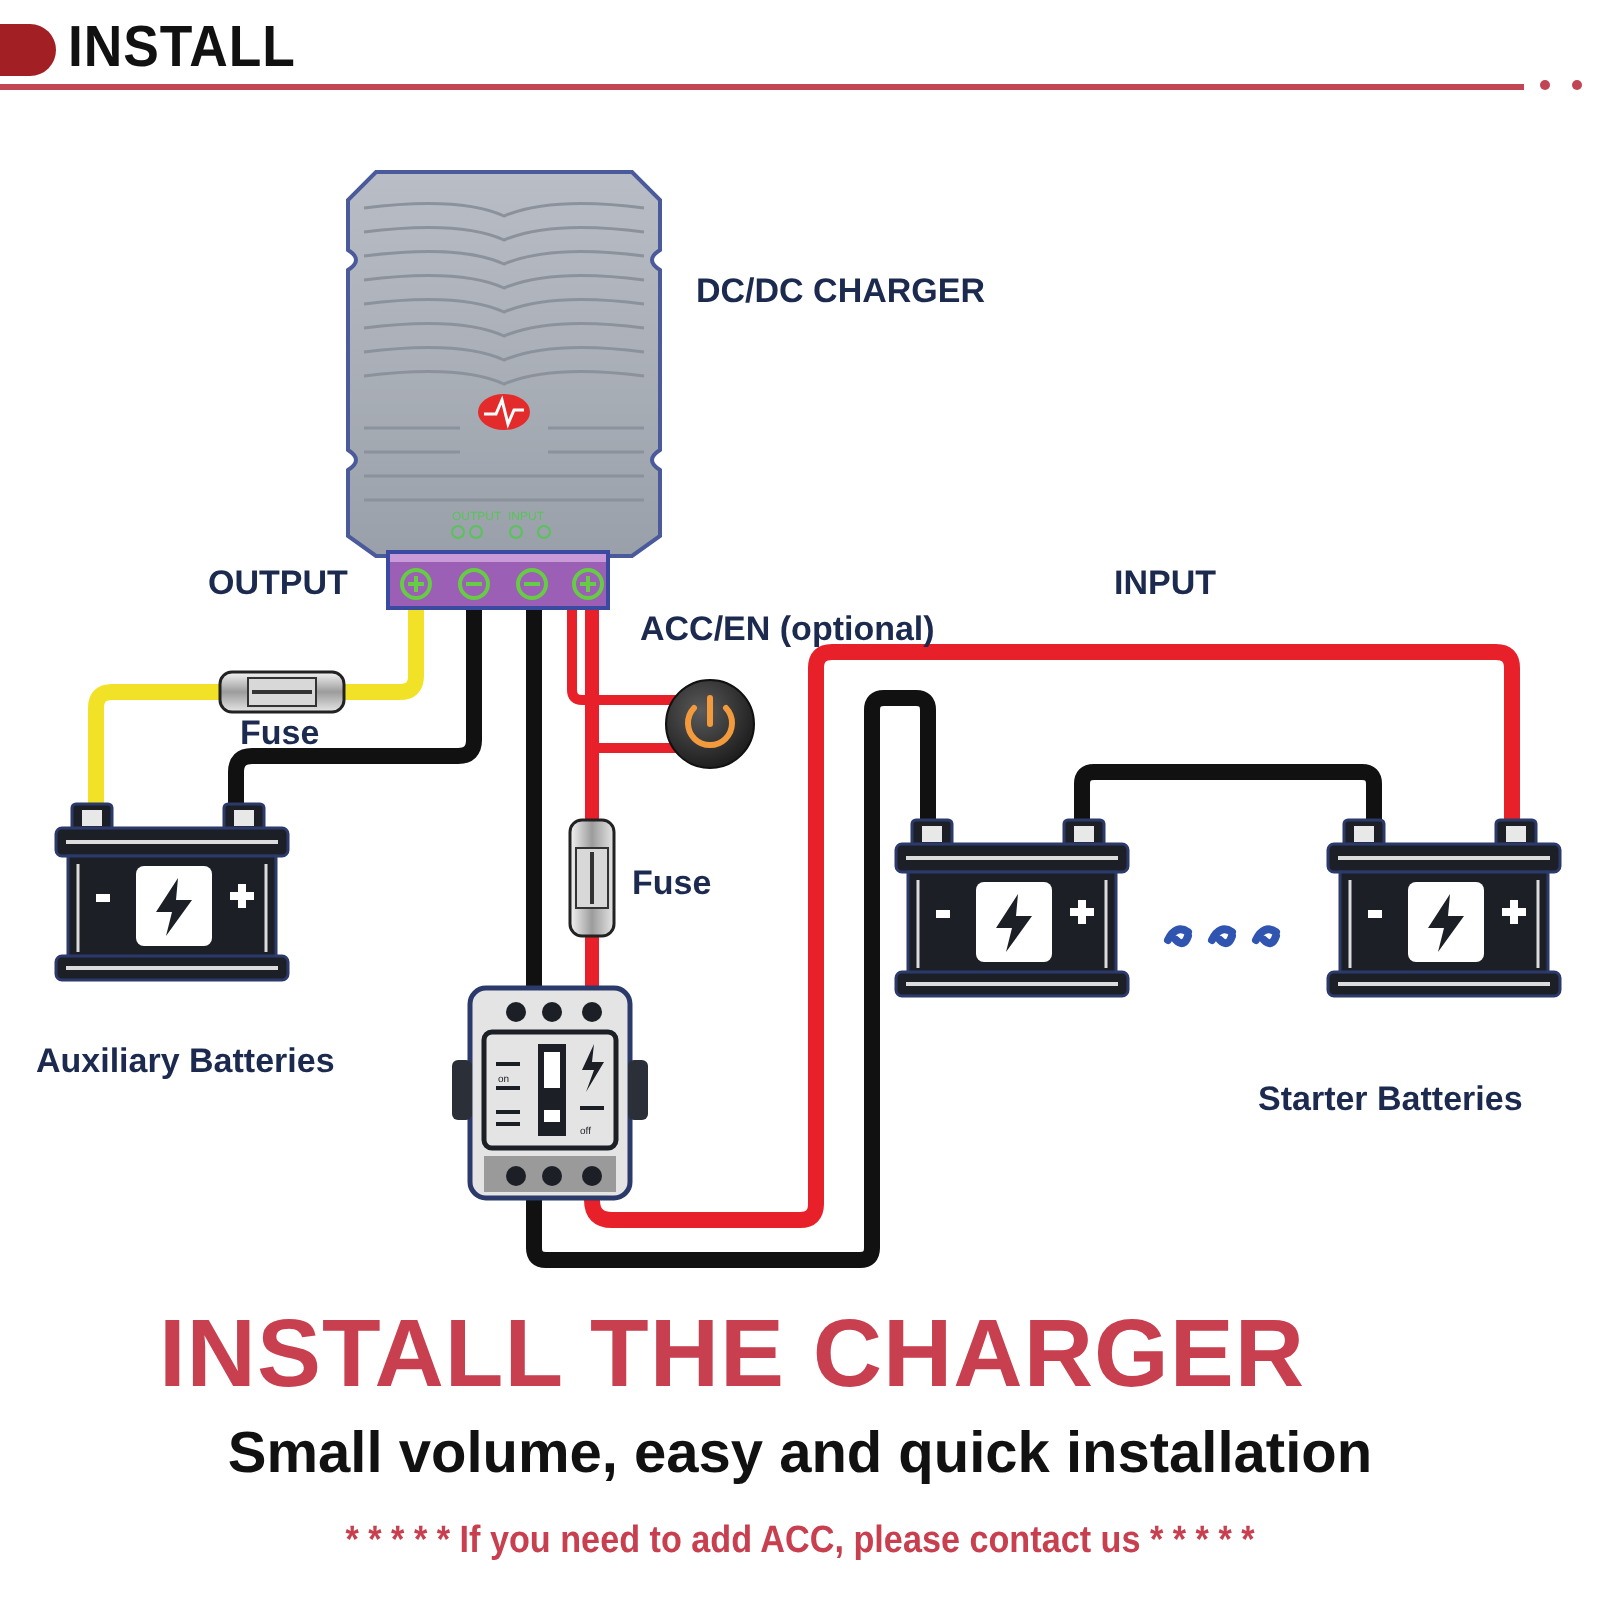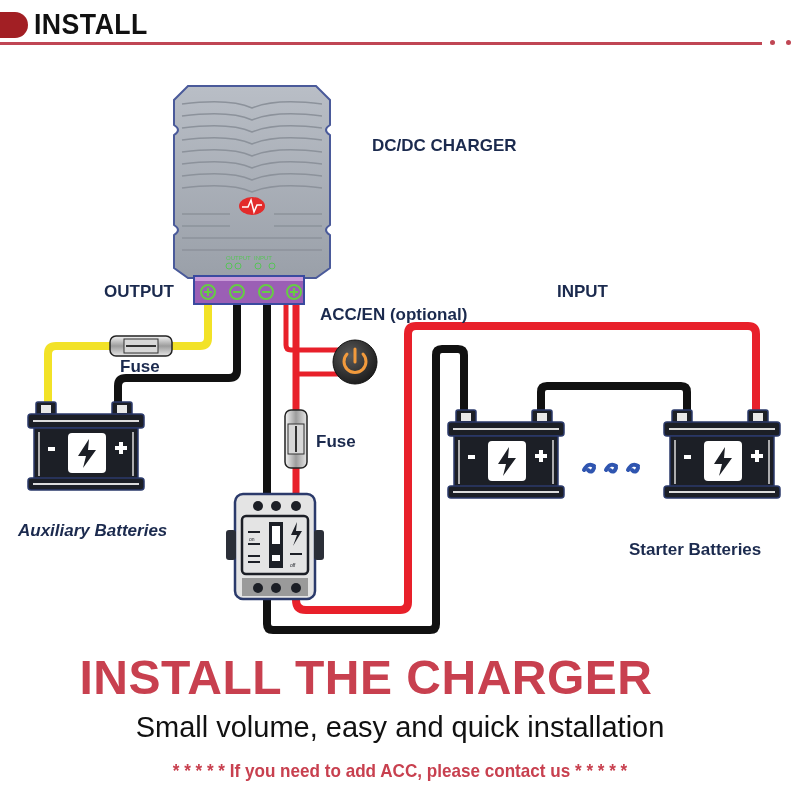--- a/index.html
+++ b/index.html
@@ -9,21 +9,21 @@
   .hdr-tab { left: 0; top: 12px; width: 28px; height: 26px; background: #a21f24;
              border-radius: 0 13px 13px 0; }
   .hdr-title { left: 34px; top: 8px; font-size: 29px; font-weight: bold; color: #111;
                letter-spacing: 0.5px; transform: scaleX(0.92); transform-origin: left; }
   .hdr-line { left: 0; top: 42px; width: 762px; height: 3px; background: #c04654; }
   .hdr-dot { top: 40px; width: 5px; height: 5px; border-radius: 50%; background: #c04654; }
   .lbl { font-weight: bold; color: #1b2a4e; font-size: 17px; white-space: nowrap; }
   .title-main { left: 0; width: 732px; top: 650px; text-align: center; font-size: 48px;
                 font-weight: bold; color: #c8404f; letter-spacing: 0.5px; }
   .subtitle { left: 0; width: 800px; top: 711px; text-align: center; font-size: 29px;
-              font-weight: normal; color: #111; }
+              font-weight: bold; color: #111; }
   .note { left: 0; width: 800px; top: 760px; text-align: center; font-size: 19px;
           font-weight: bold; color: #c8404f; transform: scaleX(0.9); }
   svg { position: absolute; left: 0; top: 0; }
 </style>
 </head>
 <body>
 
 <div class="abs hdr-tab"></div>
 <div class="abs hdr-title">INSTALL</div>
 <div class="abs hdr-line"></div>
@@ -195,24 +195,24 @@
   <g fill="none" stroke="#2f55b0" stroke-width="4" stroke-linecap="round">
     <path d="M584 470 Q588 462 594 466"></path>
       <path d="M588 470 Q592 474 594 468"></path>
     <path d="M606 470 Q610 462 616 466"></path>
       <path d="M610 470 Q614 474 616 468"></path>
     <path d="M628 470 Q632 462 638 466"></path>
       <path d="M632 470 Q636 474 638 468"></path>
   </g>
 </svg>
 
-<div class="abs lbl" style="left:372px; top:136px;">DC/DC CHARGER</div>
+<div class="abs lbl" style="left:348px; top:136px;">DC/DC CHARGER</div>
 <div class="abs lbl" style="left:104px; top:282px;">OUTPUT</div>
 <div class="abs lbl" style="left:557px; top:282px;">INPUT</div>
 <div class="abs lbl" style="left:320px; top:305px;text-align:center;">ACC/EN (optional)</div>
 <div class="abs lbl" style="left:120px; top:357px;">Fuse</div>
 <div class="abs lbl" style="left:316px; top:432px;">Fuse</div>
-<div class="abs lbl" style="left:18px; top:521px;font-style:italic;">Auxiliary Batteries</div>
+<div class="abs lbl" style="left:18px; top:521px;">Auxiliary Batteries</div>
 <div class="abs lbl" style="left:629px; top:540px;">Starter Batteries</div>
 
 <div class="abs title-main">INSTALL THE CHARGER</div>
 <div class="abs subtitle">Small volume, easy and quick installation</div>
 <div class="abs note">* * * * * If you need to add ACC, please contact us * * * * *</div>
 
 </body></html>

